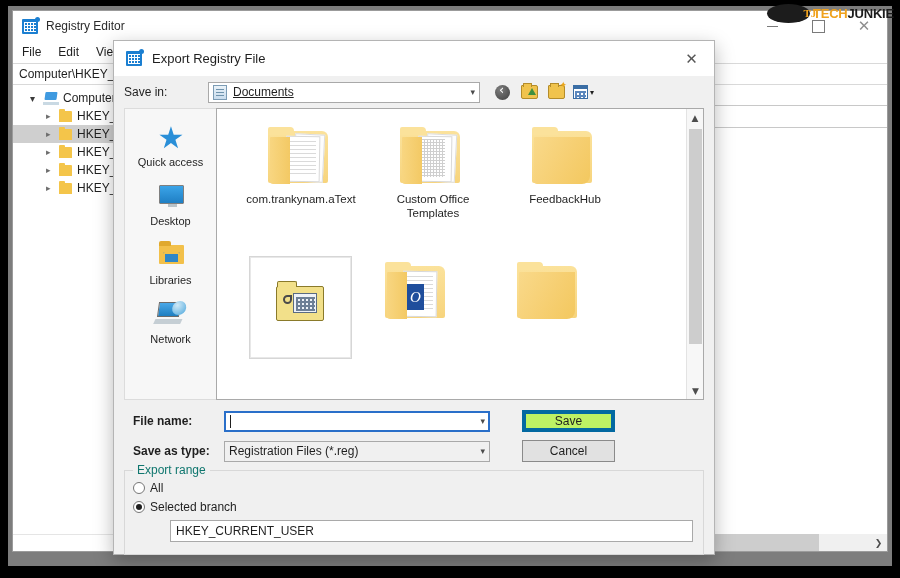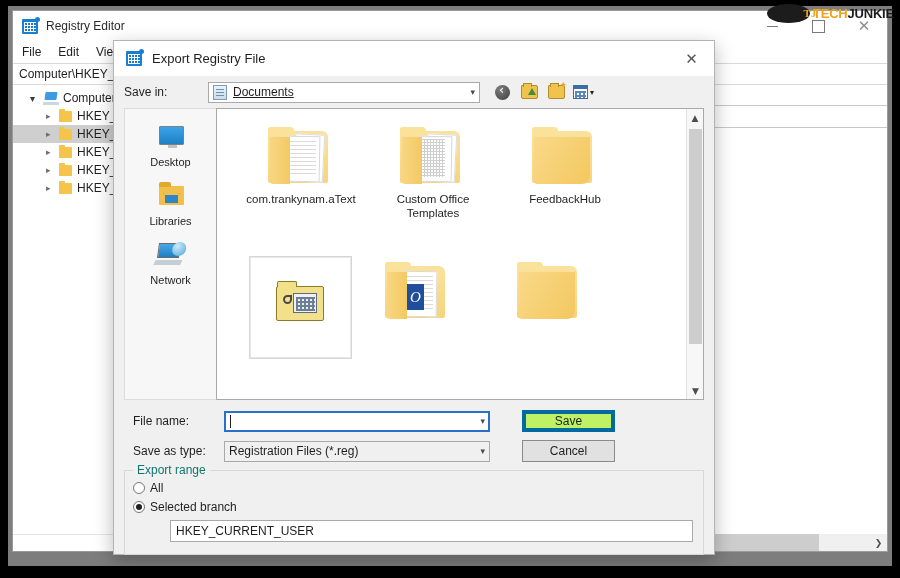--- a/index.html
+++ b/index.html
@@ -811,20 +811,21 @@
   .field-row {
     display: flex;
     align-items: center;
     margin-bottom: 8px;
   }
   .field-label {
     width: 100px;
     font-size: 12px;
     color: #1f1f1f;
     padding-left: 9px;
+    font-weight: bold;
   }
   .field-combo {
     width: 266px; height: 21px;
     border: 1px solid #a9a9a9;
     background: #ffffff;
     display: flex;
     align-items: center;
     padding: 0 4px;
     font-size: 12px;
     color: #1f1f1f;
@@ -1031,20 +1032,26 @@
         <div class="tb-btn">
           <span class="ico-views"></span>
           <span class="views-caret">▾</span>
         </div>
       </div>
     </div>
 
     <div id="dlg-middle">
 
       <div id="places-bar">
+        <div class="place">
+          <span class="place-ico">
+              <i class="ico-star"></i>
+            </span>
+          <span class="place-label">Quick access</span>
+        </div>
         <div class="place">
           <span class="place-ico">
               <i class="ico-desktop"></i>
             </span>
           <span class="place-label">Desktop</span>
         </div>
         <div class="place">
           <span class="place-ico">
               <i class="ico-libraries"></i>
             </span>

